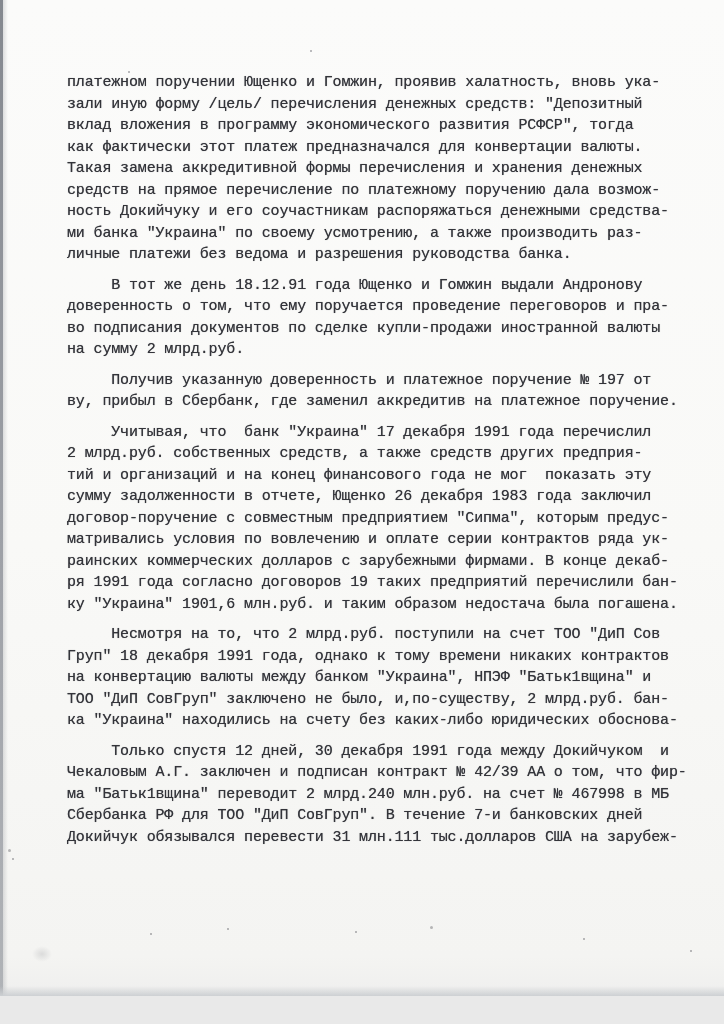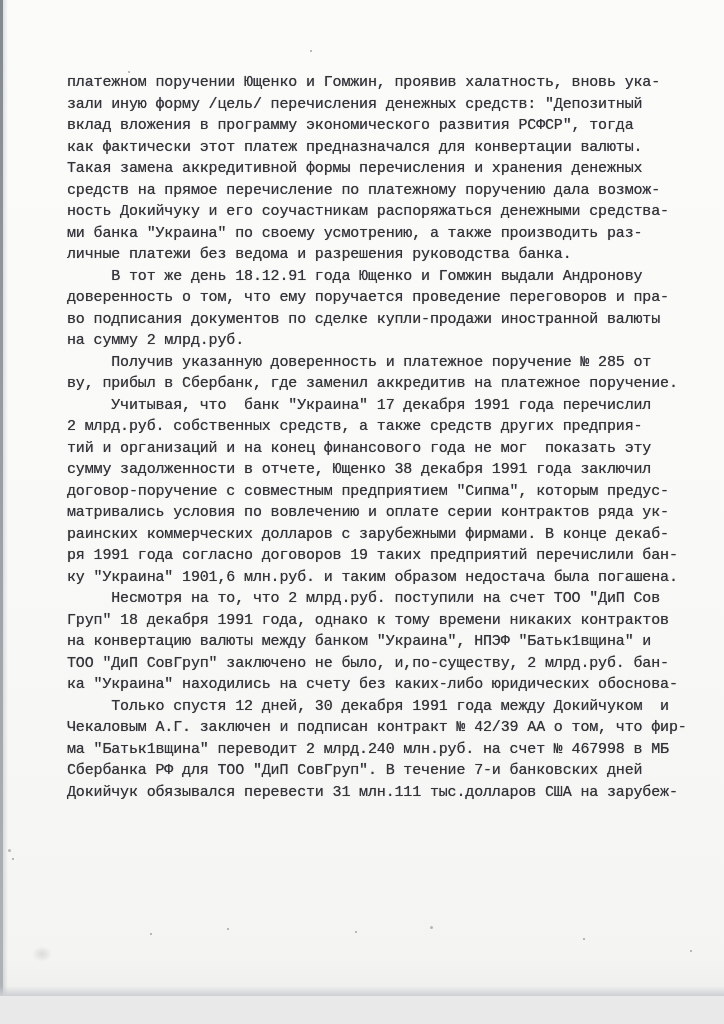--- a/index.html
+++ b/index.html
@@ -40,21 +40,21 @@
     left: 67px;
     top: 72px;
     width: 650px;
     font-family: "Liberation Mono", "DejaVu Sans Mono", monospace;
     font-size: 15px;
     line-height: 21.5px;
     letter-spacing: -0.15px;
     color: var(--ink, #33343a);
     text-shadow: 0 0 0.7px rgba(48, 49, 55, 0.75);
   }
-  .para + .para { }
+  .para + .para { margin-top: 9px; }
   .line { white-space: pre; }
   
   .smudge {
     position: absolute;
     left: 32px; top: 946px;
     width: 20px; height: 16px;
     background: radial-gradient(ellipse at center, rgba(118,120,126,0.20) 0%, rgba(118,120,126,0) 70%);
   }
   .speck {
     position: absolute;
@@ -84,28 +84,28 @@
         <div class="line">ми банка "Украина" по своему усмотрению, а также производить раз-</div>
         <div class="line">личные платежи без ведома и разрешения руководства банка.</div>
       </div>
       <div class="para">
         <div class="line">     В тот же день 18.12.91 года Ющенко и Гомжин выдали Андронову</div>
         <div class="line">доверенность о том, что ему поручается проведение переговоров и пра-</div>
         <div class="line">во подписания документов по сделке купли-продажи иностранной валюты</div>
         <div class="line">на сумму 2 млрд.руб.</div>
       </div>
       <div class="para">
-        <div class="line">     Получив указанную доверенность и платежное поручение № 285 от</div>
+        <div class="line">     Получив указанную доверенность и платежное поручение № 197 от</div>
         <div class="line">ву, прибыл в Сбербанк, где заменил аккредитив на платежное поручение.</div>
       </div>
       <div class="para">
         <div class="line">     Учитывая, что  банк "Украина" 17 декабря 1991 года перечислил</div>
         <div class="line">2 млрд.руб. собственных средств, а также средств других предприя-</div>
         <div class="line">тий и организаций и на конец финансового года не мог  показать эту</div>
-        <div class="line">сумму задолженности в отчете, Ющенко 38 декабря 1991 года заключил</div>
+        <div class="line">сумму задолженности в отчете, Ющенко 26 декабря 1983 года заключил</div>
         <div class="line">договор-поручение с совместным предприятием "Сипма", которым предус-</div>
         <div class="line">матривались условия по вовлечению и оплате серии контрактов ряда ук-</div>
         <div class="line">раинских коммерческих долларов с зарубежными фирмами. В конце декаб-</div>
         <div class="line">ря 1991 года согласно договоров 19 таких предприятий перечислили бан-</div>
         <div class="line">ку "Украина" 1901,6 млн.руб. и таким образом недостача была погашена.</div>
       </div>
       <div class="para">
         <div class="line">     Несмотря на то, что 2 млрд.руб. поступили на счет ТОО "ДиП Сов</div>
         <div class="line">Груп" 18 декабря 1991 года, однако к тому времени никаких контрактов</div>
         <div class="line">на конвертацию валюты между банком "Украина", НПЭФ "Батьк1вщина" и</div>

